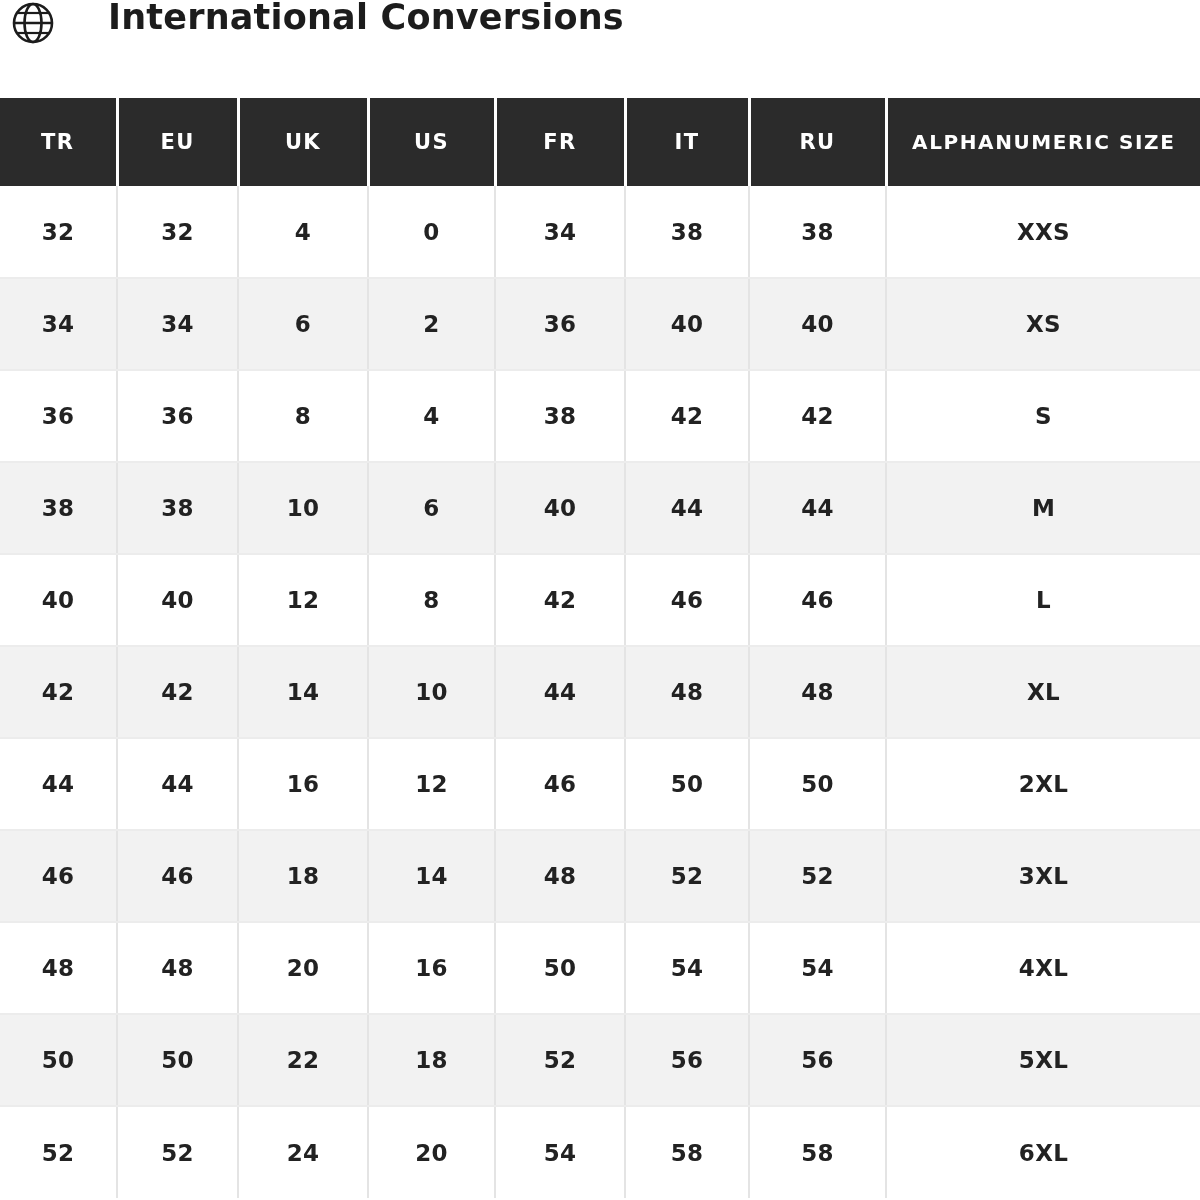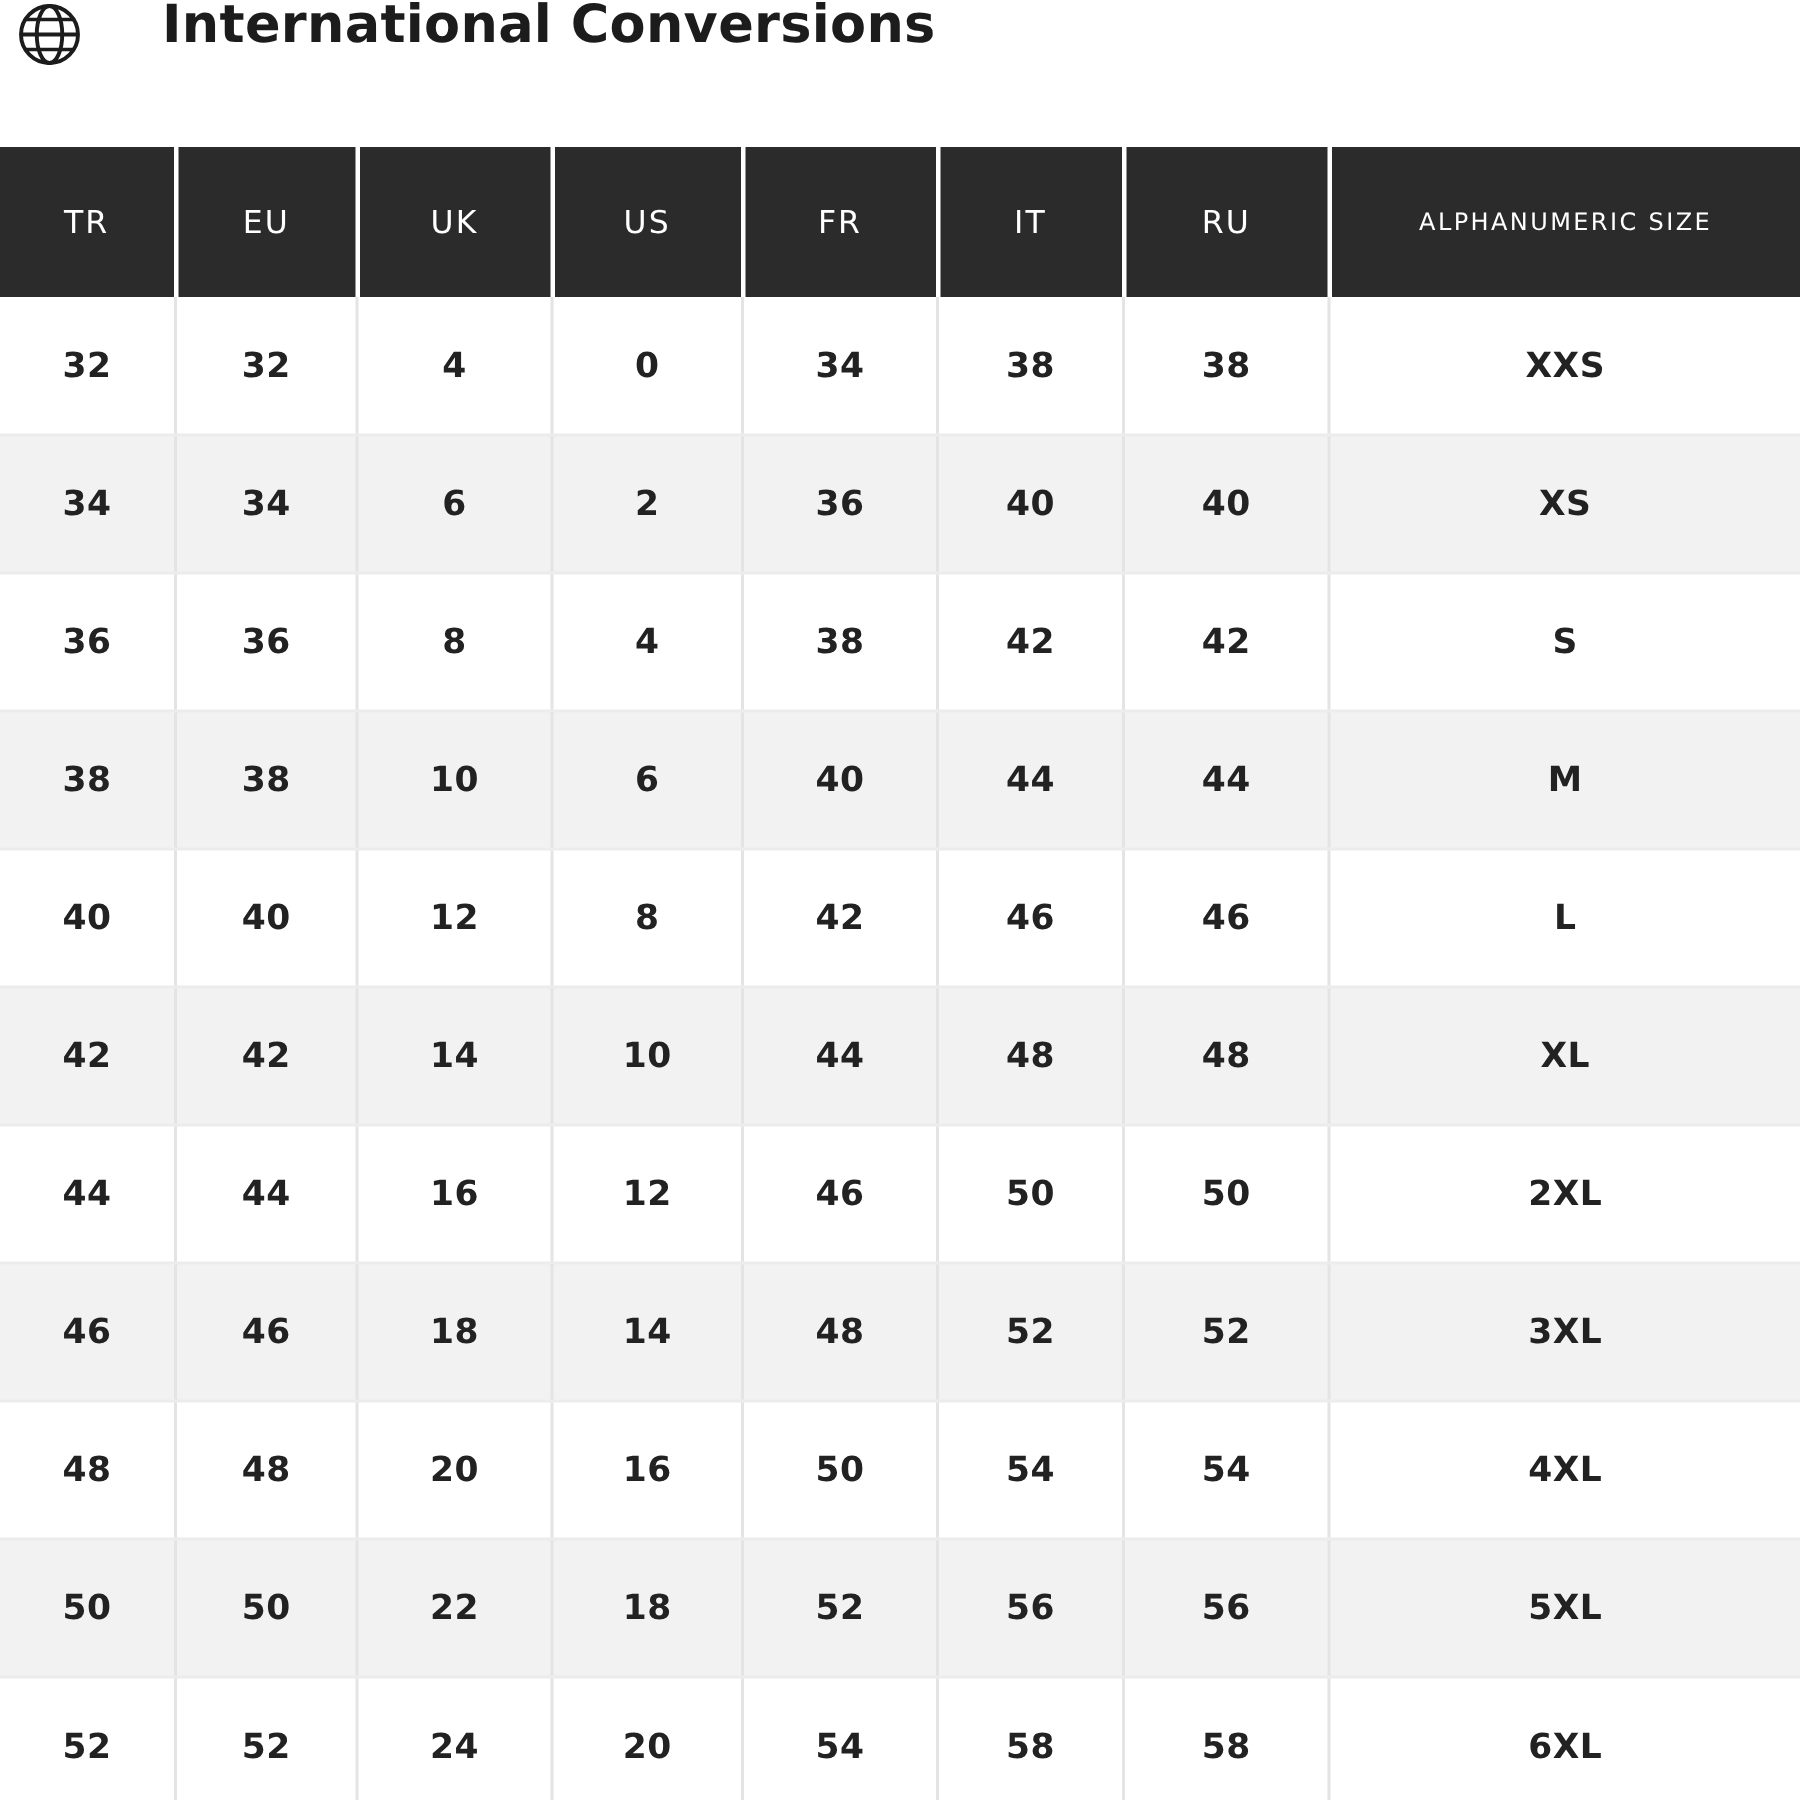--- a/index.html
+++ b/index.html
@@ -52,32 +52,32 @@
   table.conv col.c3 { width: 127px; }
   table.conv col.c4 { width: 130px; }
   table.conv col.c5 { width: 124px; }
   table.conv col.c6 { width: 137px; }
   table.conv col.c7 { width: 314px; }
 
   thead th {
     background: #2b2b2b;
     color: #ffffff;
     font-size: 21px;
-    font-weight: normal;
+    font-weight: bold;
     letter-spacing: 1.4px;
-    height: 100px;
+    height: 88px;
     vertical-align: middle;
     text-align: center;
     border-right: 3px solid #ffffff;
     padding: 15px 4px;
     line-height: 1.25;
   }
   thead th:last-child {
     border-right: none;
-    font-size: 16px;
+    font-size: 20px;
     letter-spacing: 1.6px;
   }
   tbody td {
     height: 92px;
     text-align: center;
     vertical-align: middle;
     font-size: 23px;
     font-weight: bold;
     color: #222222;
     border-right: 2px solid #e4e4e4;

